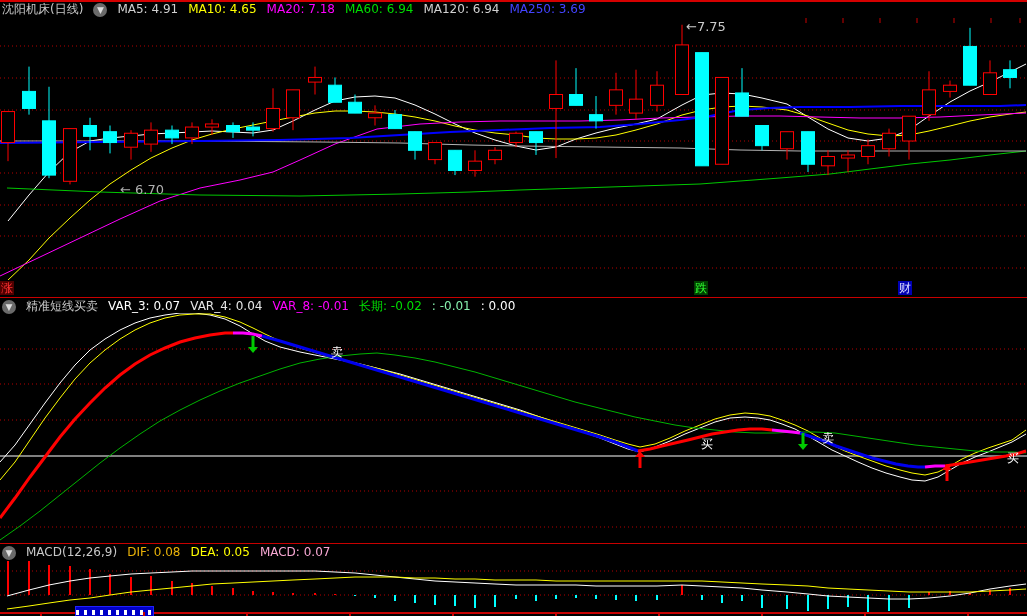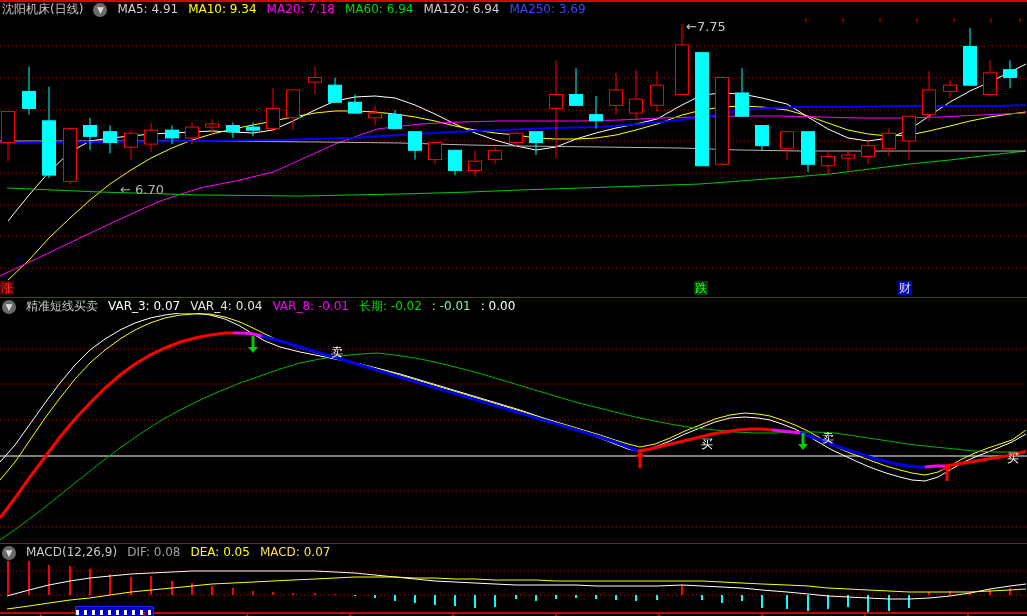--- a/index.html
+++ b/index.html
@@ -19,21 +19,21 @@
 </head>
 <body>
 
 <div id="app">
   <div class="topline"></div>
 
   <div class="hdr" style="top:2px">
     <span class="t" style="color: rgb(200, 200, 200);">沈阳机床(日线)</span>
     <span class="chev">▼</span>
     <span class="t" style="color: rgb(208, 208, 208);">MA5: 4.91</span>
-    <span class="t" style="color: rgb(255, 255, 0);">MA10: 9.34</span>
+    <span class="t" style="color: rgb(255, 255, 0);">MA10: 4.65</span>
     <span class="t" style="color: rgb(255, 0, 255);">MA20: 7.18</span>
     <span class="t" style="color: rgb(0, 220, 0);">MA60: 6.94</span>
     <span class="t" style="color: rgb(208, 208, 208);">MA120: 6.94</span>
     <span class="t" style="color: rgb(67, 67, 255);">MA250: 3.69</span>
   </div>
 
   <svg id="svg-main" style="top:18px" width="1027" height="262" viewBox="0 18 1027 262">
       <polyline points="0 46 1027 46" fill="none" stroke="#b40000" stroke-width="1" stroke-dasharray="1 3"></polyline>
       <polyline points="0 78 1027 78" fill="none" stroke="#b40000" stroke-width="1" stroke-dasharray="1 3"></polyline>
       <polyline points="0 110 1027 110" fill="none" stroke="#b40000" stroke-width="1" stroke-dasharray="1 3"></polyline>
@@ -206,23 +206,23 @@
       <text x="701" y="448" fill="#ffffff" font-size="12" font-family="&quot;DejaVu Sans&quot;,sans-serif">买</text>
       <text x="822" y="442" fill="#ffffff" font-size="12" font-family="&quot;DejaVu Sans&quot;,sans-serif">卖</text>
       <text x="1007" y="462" fill="#ffffff" font-size="12" font-family="&quot;DejaVu Sans&quot;,sans-serif">买</text>
     </svg>
 
   <div class="sep" style="top:543px"></div>
 
   <div class="hdr" style="top:545px">
     <span class="chev">▼</span>
     <span class="t" style="color: rgb(200, 200, 200);">MACD(12,26,9)</span>
-    <span class="t" style="color: #a3a3a3;">DIF: 0.08</span>
+    <span class="t" style="color: #eab308;">DIF: 0.08</span>
     <span class="t" style="color: rgb(255, 255, 0);">DEA: 0.05</span>
-    <span class="t" style="color: #fde047;">MACD: 0.07</span>
+    <span class="t" style="color: #f9a8d4;">MACD: 0.07</span>
   </div>
 
   <svg id="svg-macd" style="top:561px" width="1027" height="51" viewBox="0 561 1027 51">
       <polyline points="0 571 1027 571" fill="none" stroke="#b40000" stroke-width="1" stroke-dasharray="1 3"></polyline>
       <polyline points="0 595 1027 595" fill="none" stroke="#b40000" stroke-width="1" stroke-dasharray="1 3"></polyline>
       <line x1="8" y1="595" x2="8" y2="561" stroke="#ff0000" stroke-width="2"></line>
       <line x1="29" y1="595" x2="29" y2="559" stroke="#ff0000" stroke-width="2"></line>
       <line x1="49" y1="595" x2="49" y2="565" stroke="#ff0000" stroke-width="2"></line>
       <line x1="70" y1="595" x2="70" y2="566" stroke="#ff0000" stroke-width="2"></line>
       <line x1="90" y1="595" x2="90" y2="569" stroke="#ff0000" stroke-width="2"></line>

